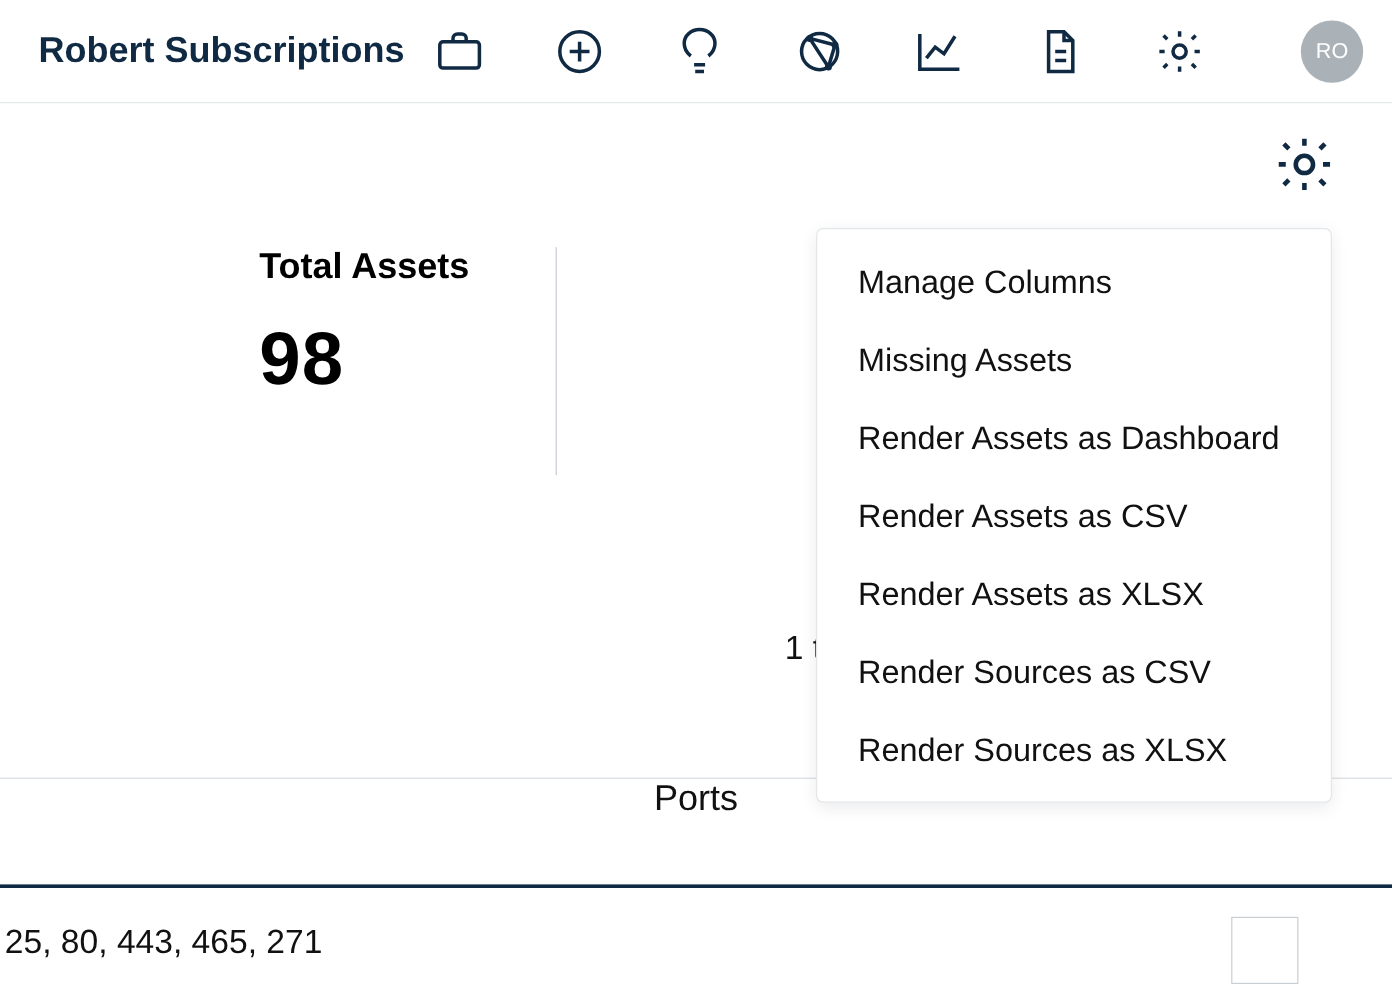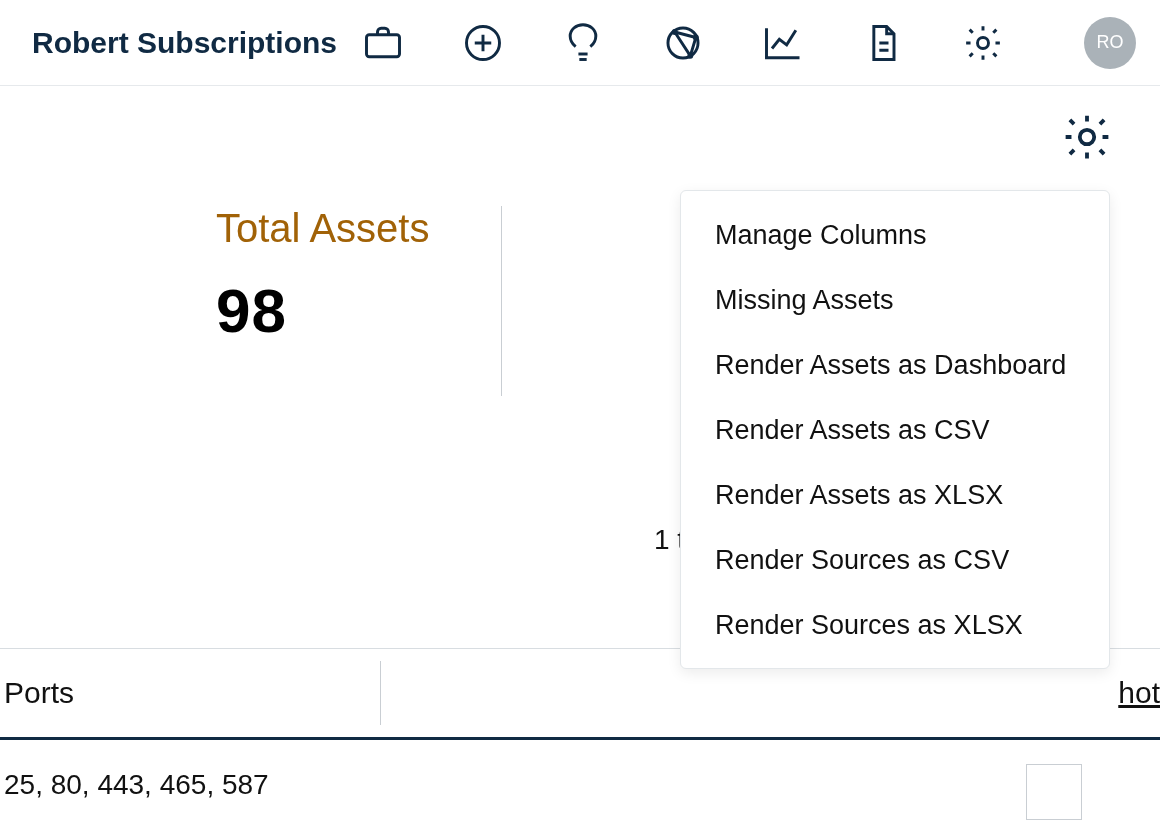--- a/index.html
+++ b/index.html
@@ -56,23 +56,23 @@
     display: flex;
     margin-top: 120px;
     margin-left: 216px;
     align-items: flex-start;
     height: 200px;
   }
   .stat {
     display: flex; flex-direction: column;
   }
   .stat-label {
-    color: #a16207;
-    font-size: 40px;
-    font-weight: 400;
+    color: #000000;
+    font-size: 30px;
+    font-weight: 700;
     margin-bottom: 24px;
   }
   .stat-value {
     font-size: 62px;
     font-weight: 800;
     color: #000;
     letter-spacing: 1px;
   }
   .stat-sep {
     width: 1px; background: #c9ced3;
@@ -88,20 +88,21 @@
   .table-zone {
     position: absolute;
     left: 0; right: 0; top: 648px;
   }
   .thead {
     border-top: 1px solid #d8dde1;
     border-bottom: 3px solid #102a43;
     height: 92px;
     display: flex;
     align-items: center;
+    flex-direction: column;
   }
   .th {
     padding: 0 4px;
   }
   .th-sep {
     width: 1px; height: 64px; background: #c9ced3;
   }
   .th-ports { flex: 0 0 380px; font-size: 30px; color:#111; }
   .th-blank { flex: 1; }
   .th-right { font-size: 30px; color:#111; padding-right: 0; margin-left:auto;text-decoration:underline; }
@@ -213,21 +214,21 @@
 <div class="page-count">1 t</div>
 
 <div class="table-zone">
   <div class="thead">
     <div class="th th-ports">Ports</div>
     <div class="th-sep"></div>
     <div class="th th-blank"></div>
     <div class="th th-right">hot</div>
   </div>
   <div class="trow">
-    <span>25, 80, 443, 465, 587</span>
+    <span>25, 80, 443, 465, 271</span>
   </div>
   <div class="trow-box"></div>
 </div>
 
 <div class="menu">
   <div class="menu-item">Manage Columns</div>
   <div class="menu-item">Missing Assets</div>
   <div class="menu-item">Render Assets as Dashboard</div>
   <div class="menu-item">Render Assets as CSV</div>
   <div class="menu-item">Render Assets as XLSX</div>

